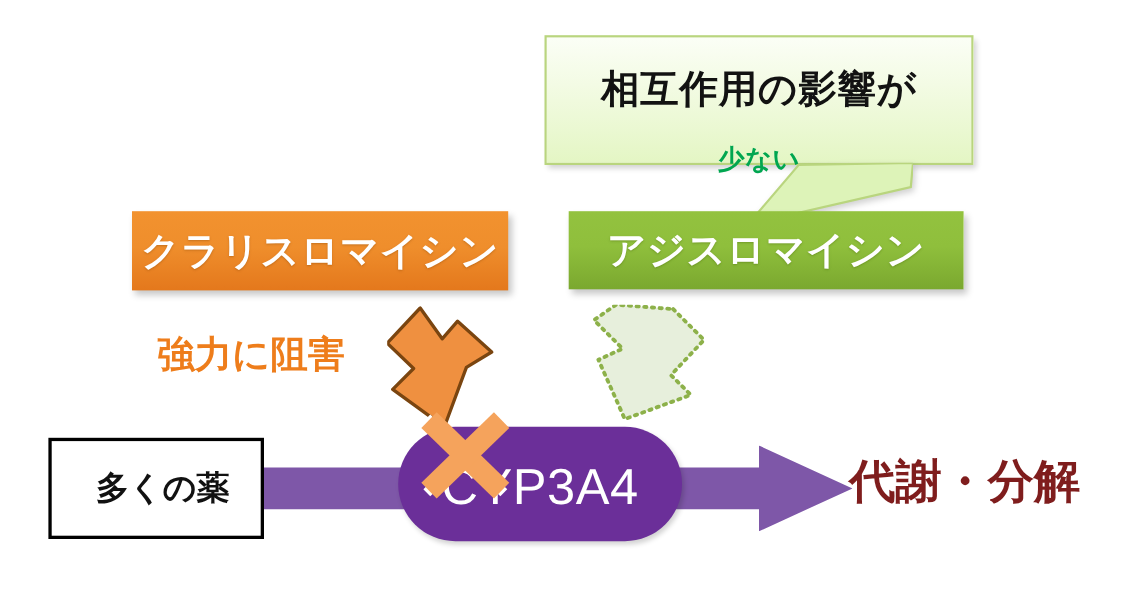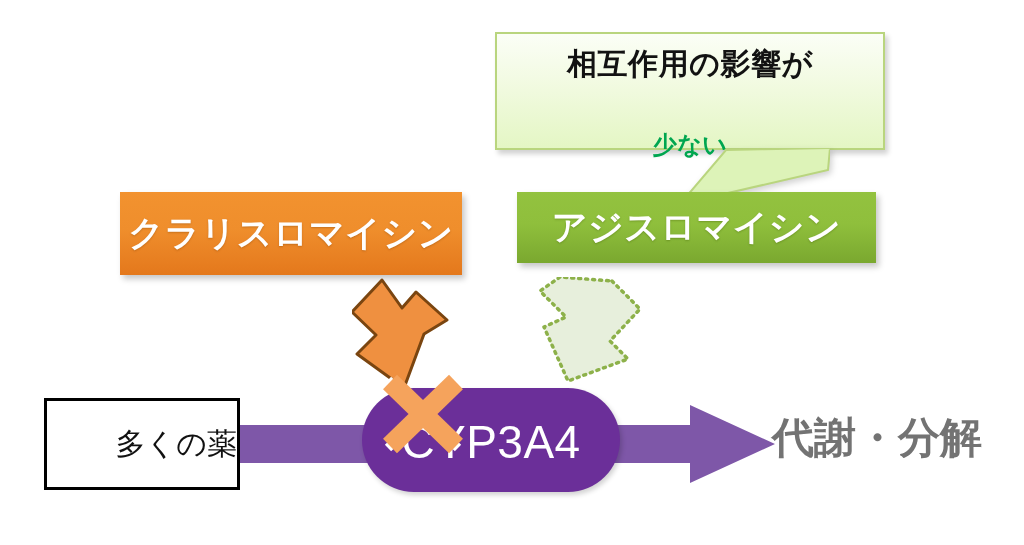--- a/index.html
+++ b/index.html
@@ -34,22 +34,22 @@
   .bubble-line {
     position: absolute;
     left: 0;
     width: 100%;
     text-align: center;
     font-weight: bold;
     letter-spacing: 0.02em;
     white-space: nowrap;
   }
   .bubble-line-1 {
-    top: 10px;
-    font-size: 30px;
+    top: 24px;
+    font-size: 35px;
     color: #121212;
     text-align: center;
   }
   .bubble-line-2 {
     top: 58px;
     font-size: 24px;
     color: #00a650;
     margin-top: 37px;
   }
   .bubble-tail {
@@ -72,21 +72,21 @@
     font-weight: bold;
     font-size: 35px;
     letter-spacing: 0.01em;
     white-space: nowrap;
     box-shadow: 3px 4px 6px rgba(0,0,0,0.22);
   }
   .drug-box-orange {
     left: 120px;
     top: 192px;
     width: 342px;
-    height: 83px;
+    height: 72px;
     background: linear-gradient(to bottom, #f2922f 0%, #ef8e2c 45%, #e4781c 100%);
     text-shadow: 0 1px 2px rgba(120,60,0,0.35);
   }
   .drug-box-green {
     left: 517px;
     top: 192px;
     width: 359px;
     height: 71px;
     background: linear-gradient(to bottom, #93c23f 0%, #8fbf3c 45%, #7aa82f 100%);
     text-shadow: 0 1px 2px rgba(60,90,0,0.35);
@@ -133,23 +133,23 @@
     position: absolute;
     left: 44px;
     top: 398px;
     width: 196px;
     height: 92px;
     box-sizing: border-box;
     background: #ffffff;
     border: 3px solid #000000;
     display: flex;
     align-items: center;
-    justify-content: flex-end;
+    justify-content: center;
     font-size: 30px;
-    font-weight: normal;
+    font-weight: bold;
     color: #111111;
     white-space: nowrap;
     z-index: 4;
     padding-left: 12px;
   }
   .flow-arrow {
     position: absolute;
     left: 230px;
     top: 405px;
     width: 545px;
@@ -184,21 +184,21 @@
     width: 90px;
     height: 88px;
     z-index: 5;
   }
   .annot-metabolism {
     position: absolute;
     left: 772px;
     top: 410px;
     font-size: 42px;
     font-weight: bold;
-    color: #737373;
+    color: #7f1d1d;
     white-space: nowrap;
   }
 </style>
 </head>
 <body>
 
 <div id="canvas">
 
   <div class="bubble">
     <div class="bubble-line bubble-line-1">相互作用の影響が</div>
@@ -209,20 +209,21 @@
   </svg>
 
   <div class="drug-box drug-box-orange">
     <span>クラリスロマイシン</span>
   </div>
 
   <div class="drug-box drug-box-green">
     <span>アジスロマイシン</span>
   </div>
 
+  <div class="annot annot-inhibit">強力に阻害</div>
 
 
   <svg class="arrow-orange" viewBox="0 0 110 112">
     <polygon points="30,2 0,34 24,57 5,76 52,110 72,56 95,42 64,14 50,30" fill="#ef9040" stroke="#7a4510" stroke-width="3" stroke-linejoin="round"></polygon>
   </svg>
 
   <svg class="arrow-dotted" viewBox="0 0 106 108">
     <polygon points="76,4 104,32 74,64 92,82 32,104 8,50 30,40 4,14 24,0" fill="#e7efdc" stroke="#8db14a" stroke-width="3.5" stroke-dasharray="2 5" stroke-linecap="round" stroke-linejoin="round"></polygon>
   </svg>
 

